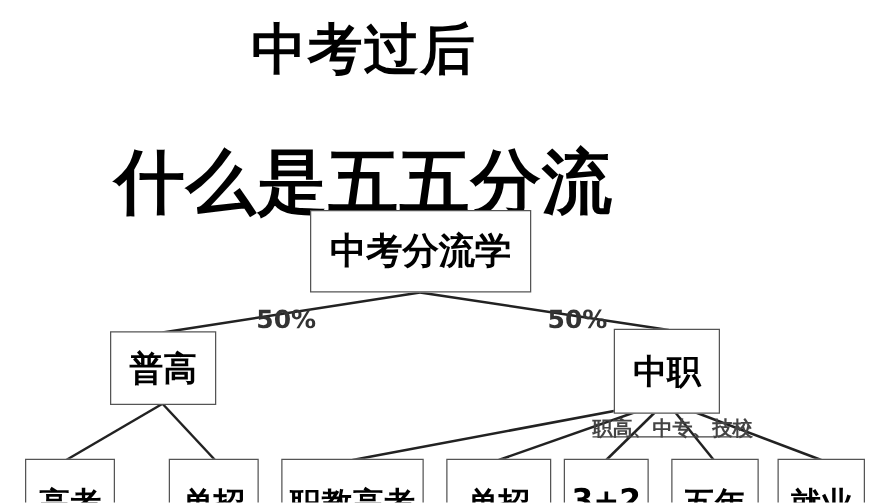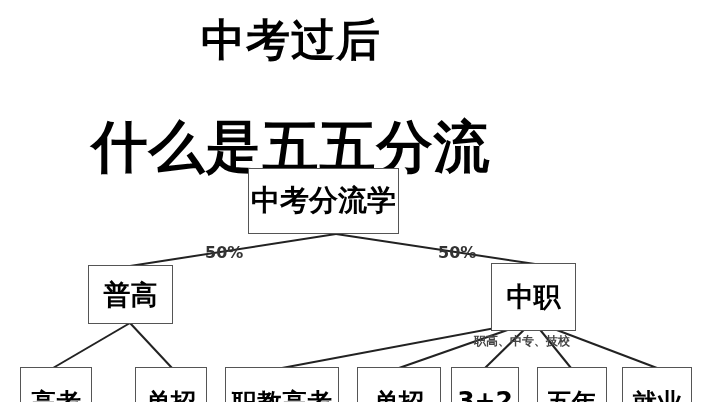--- a/index.html
+++ b/index.html
@@ -7,24 +7,24 @@
            font-family: "DejaVu Sans", "Liberation Sans", sans-serif; color: #000; }
     .title { position: absolute; left: 0; width: 582px; text-align: center;
              font-weight: bold; color: #000; letter-spacing: 1px; }
     .title1 { top: 10px; font-size: 44px; line-height: 60px; }
     .title2 { top: 117px; font-size: 56px; line-height: 60px; }
     svg.lines { position: absolute; left: 0; top: 0; }
     .box { position: absolute; border: 1.5px solid #555; background: #fff;
            box-sizing: border-box; display: flex; align-items: center; justify-content: center;
            font-weight: bold; color: #000; }
     .box.bottom { align-items: flex-start; padding-top: 18px; font-size: 25px; }
-    .root { left: 248px; top: 168px; width: 151px; height: 66px; font-size: 29px; }
+    .root { left: 248px; top: 168px; width: 177px; height: 66px; font-size: 29px; }
     .mid { font-size: 27px; }
-    .pct { position: absolute; font-weight: bold; font-size: 16px; color: #333; }
-    .note { position: absolute; font-size: 12px; color: #444; font-weight: bold; }
+    .pct { position: absolute; font-weight: bold; font-size: 20px; color: #333; }
+    .note { position: absolute; font-size: 16px; color: #444; font-weight: bold; text-decoration: underline; }
   </style>
 </head>
 <body>
 
 <div class="title title1">中考过后</div>
 <div class="title title2">什么是五五分流</div>
 
 <svg class="lines" width="713" height="402">
 
   <line x1="336" y1="234" x2="130" y2="266" stroke="#222" stroke-width="2"></line>

